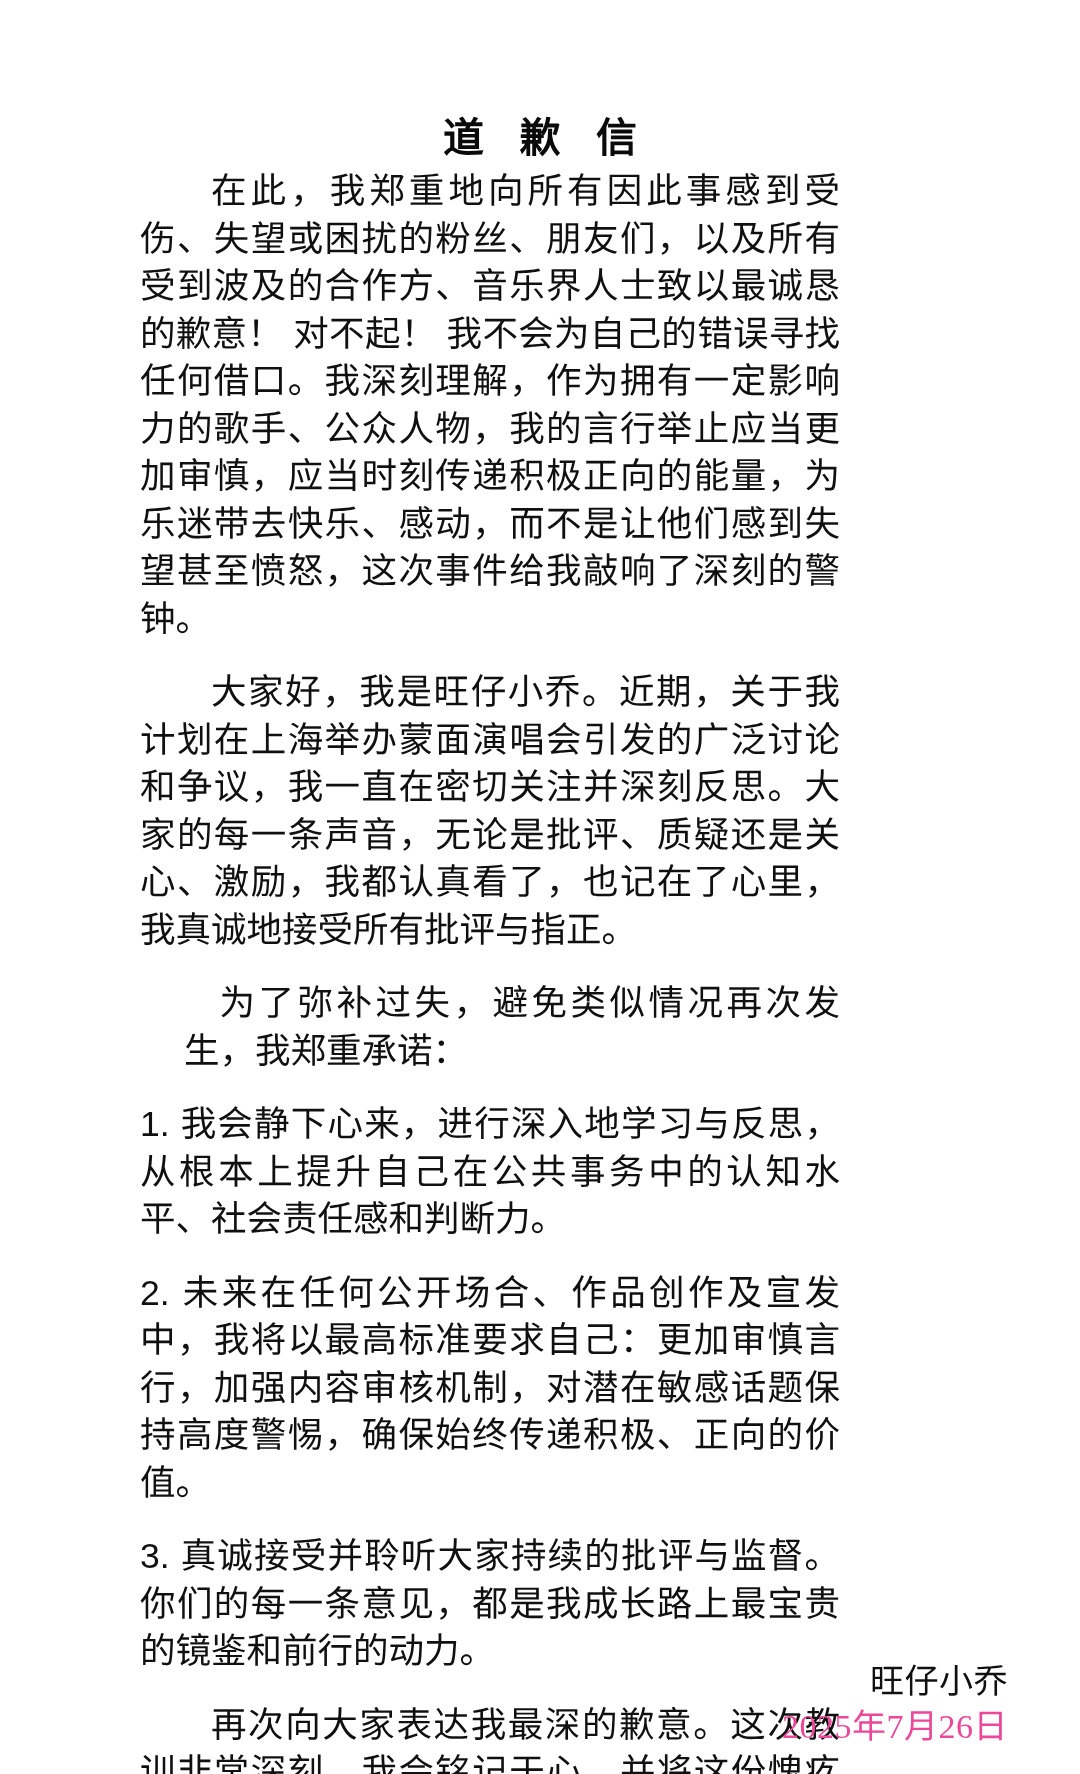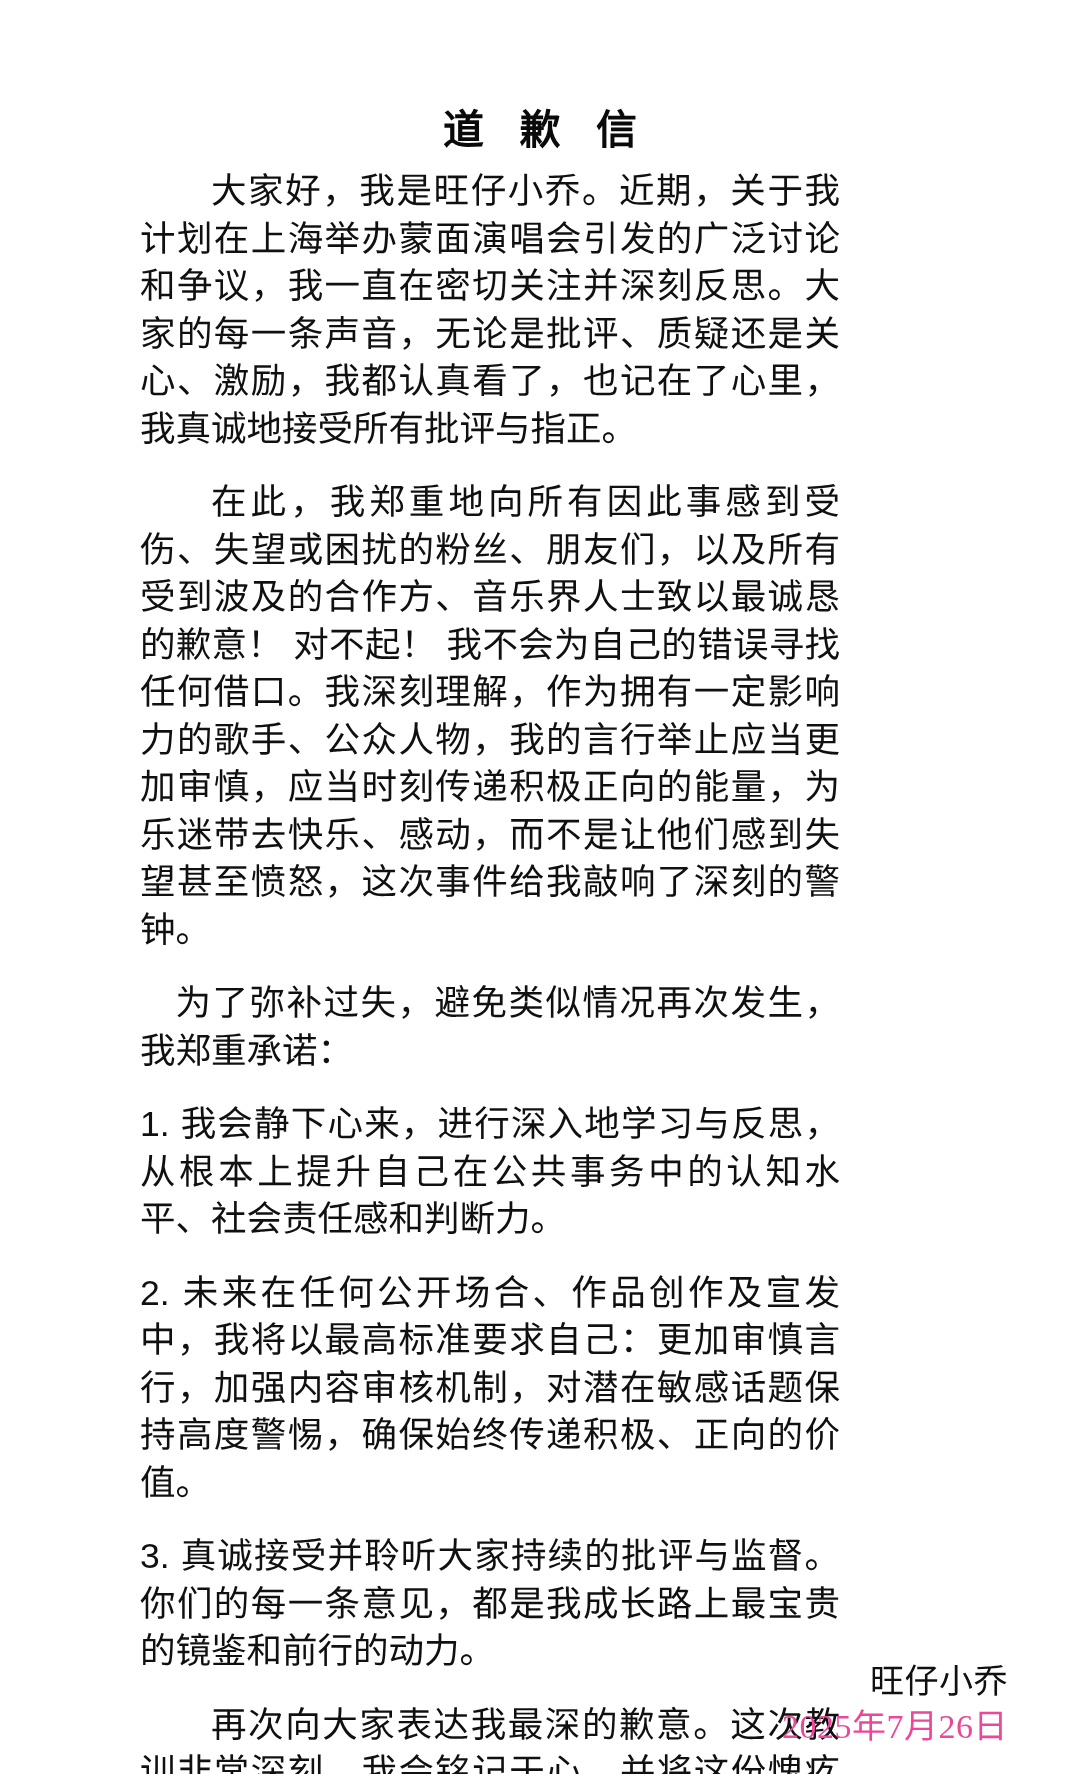--- a/index.html
+++ b/index.html
@@ -13,21 +13,21 @@
     height: 1774px;
     position: relative;
     font-family: "Liberation Sans", "DejaVu Sans", sans-serif;
     color: #0c0c0c;
     overflow: hidden;
   }
   .page {
     box-sizing: border-box;
     width: 1080px;
     height: 1774px;
-    padding: 0;
+    padding: 8px;
     background: #ffffff;
     position: relative;
   }
   .doc-title {
     text-align: center;
     font-size: 41px;
     font-weight: 700;
     letter-spacing: 12px;
     margin: 0;
     padding-top: 105px;
@@ -50,20 +50,21 @@
     font-weight: 500;
     letter-spacing: 0px;
     color: #101010;
     word-break: break-all;
   }
   p.indent {
     text-indent: 2em;
   }
   p.indent-small {
     text-indent: 1em;
+    margin-left: 44px;
   }
   p.list-item {
     text-indent: 0;
   }
   .sign-block {
     position: absolute;
     right: 72px;
     bottom: 24px;
     text-align: right;
   }
@@ -87,23 +88,23 @@
 </style>
 </head>
 <body>
 
 <div class="page">
 
   <h1 class="doc-title">道 歉 信</h1>
 
   <div class="content">
 
+    <p class="para indent">在此，我郑重地向所有因此事感到受伤、失望或困扰的粉丝、朋友们，以及所有受到波及的合作方、音乐界人士致以最诚恳的歉意！ 对不起！ 我不会为自己的错误寻找任何借口。我深刻理解，作为拥有一定影响力的歌手、公众人物，我的言行举止应当更加审慎，应当时刻传递积极正向的能量，为乐迷带去快乐、感动，而不是让他们感到失望甚至愤怒，这次事件给我敲响了深刻的警钟。</p>
+
     <p class="para indent">大家好，我是旺仔小乔。近期，关于我计划在上海举办蒙面演唱会引发的广泛讨论和争议，我一直在密切关注并深刻反思。大家的每一条声音，无论是批评、质疑还是关心、激励，我都认真看了，也记在了心里，我真诚地接受所有批评与指正。</p>
-
-    <p class="para indent">在此，我郑重地向所有因此事感到受伤、失望或困扰的粉丝、朋友们，以及所有受到波及的合作方、音乐界人士致以最诚恳的歉意！ 对不起！ 我不会为自己的错误寻找任何借口。我深刻理解，作为拥有一定影响力的歌手、公众人物，我的言行举止应当更加审慎，应当时刻传递积极正向的能量，为乐迷带去快乐、感动，而不是让他们感到失望甚至愤怒，这次事件给我敲响了深刻的警钟。</p>
 
     <p class="para indent-small">为了弥补过失，避免类似情况再次发生，我郑重承诺：</p>
 
     <p class="para list-item">1. 我会静下心来，进行深入地学习与反思，从根本上提升自己在公共事务中的认知水平、社会责任感和判断力。</p>
 
     <p class="para list-item">2. 未来在任何公开场合、作品创作及宣发中，我将以最高标准要求自己：更加审慎言行，加强内容审核机制，对潜在敏感话题保持高度警惕，确保始终传递积极、正向的价值。</p>
 
     <p class="para list-item">3. 真诚接受并聆听大家持续的批评与监督。你们的每一条意见，都是我成长路上最宝贵的镜鉴和前行的动力。</p>
 
     <p class="para indent">再次向大家表达我最深的歉意。这次教训非常深刻，我会铭记于心，并将这份愧疚转化为前进的动力。未来，我将始终坚守音乐初心，用实际行动来证明我的改变和决心，努力成为一个更专业、更负责、更值得大家信赖和支持的旺仔小乔，在未来用更好的作品和更积极的表现来回报大家。</p>

